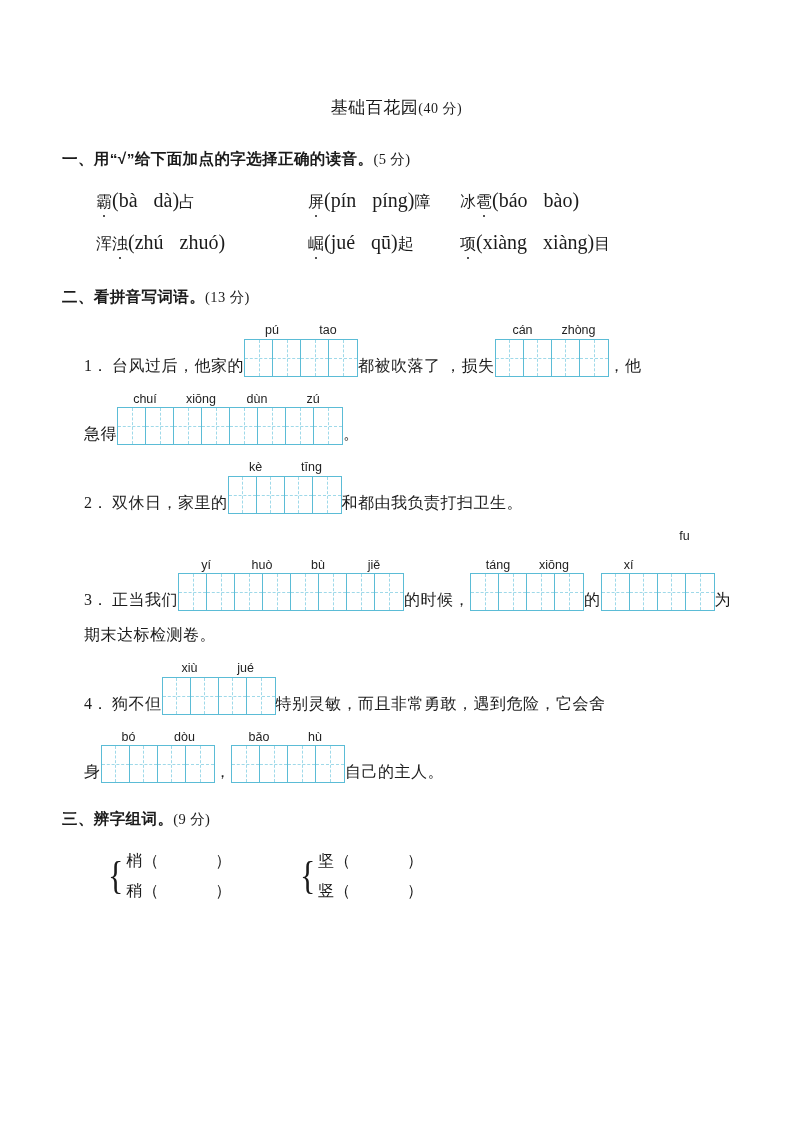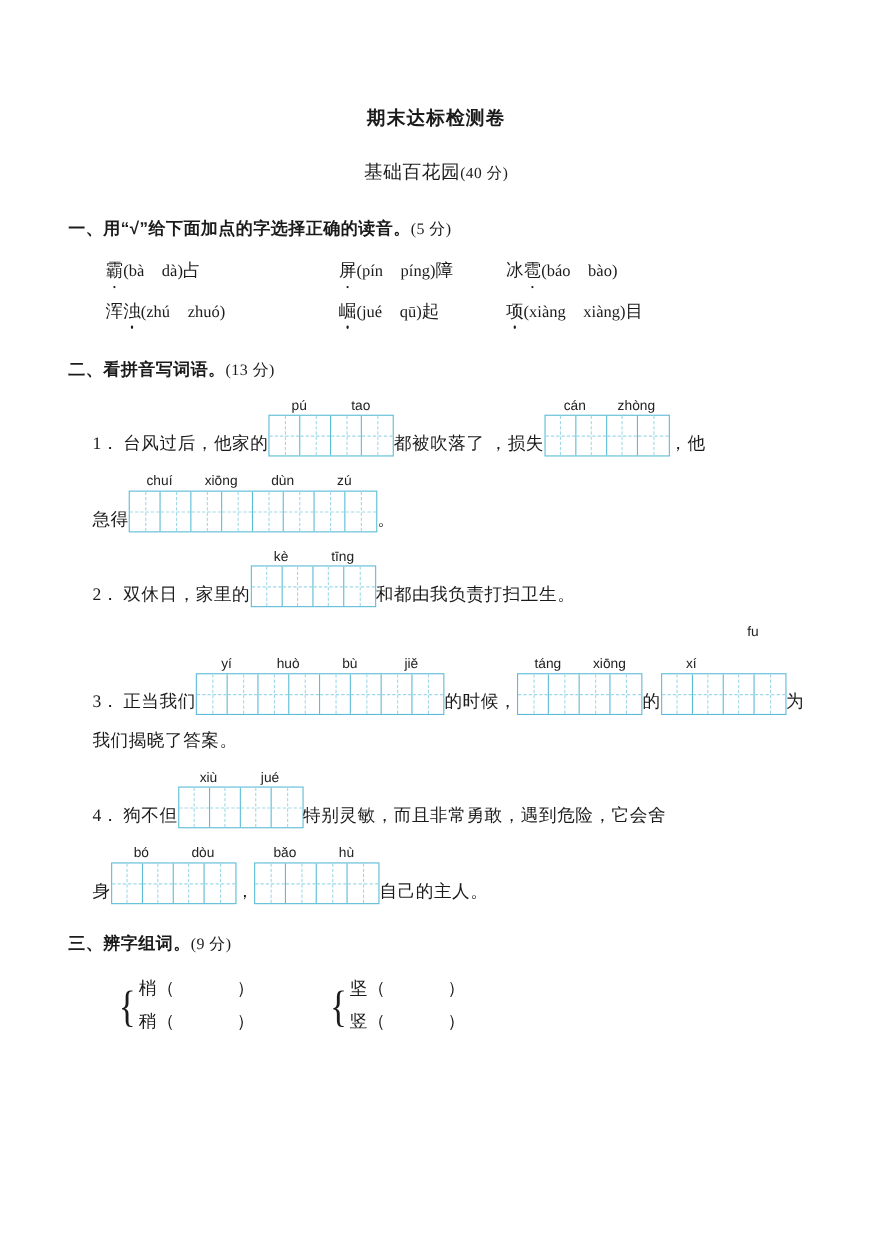--- a/index.html
+++ b/index.html
@@ -62,21 +62,21 @@
   .dotted::after {
     content: "";
     position: absolute;
     left: 50%;
     bottom: -4px;
     width: 2.5px; height: 2.5px;
     margin-left: -1.25px;
     border-radius: 50%;
     background: #1b1b1b;
   }
-  .py { font-family: "Liberation Serif", "DejaVu Serif", serif; font-size: 15px; margin-top: 30px; }
+  .py { font-family: "Liberation Serif", "DejaVu Serif", serif; font-size: 20px; margin-top: 30px; }
   .gap { display: inline-block; width: 16px; }
 
   
   .q2-block { margin: 0 0 26px 0; }
   .q-line {
     display: flex;
     align-items: flex-end;
     font-size: 16px;
     line-height: 1;
     margin-bottom: 16px;
@@ -142,21 +142,20 @@
     white-space: nowrap;
     letter-spacing: 0.5px;
   }
   .brace-item .paren-space { display: inline-block; width: 56px; }
 </style>
 </head>
 <body>
 
 <div class="page">
 
-  <h1 class="doc-title">期末达标检测卷</h1>
 
   <div class="doc-subtitle">
     <span>基础百花园</span><span class="score">(40 分)</span>
   </div>
 
   <div class="sec-head">
     <span>一、用“√”给下面加点的字选择正确的读音。</span><span class="pts">(5 分)</span>
   </div>
   <div class="q1-block" id="s1-body">
       <div class="q1-row">
@@ -288,21 +287,21 @@
           <span class="grid-cells">
             <span class="cell"></span>
             <span class="cell"></span>
             <span class="cell"></span>
             <span class="cell"></span>
           </span>
         </span>
         <span class="txt">为</span>
       </div>
       <div class="q-line sub-line">
-        <span class="txt">我们揭晓了答案。</span>
+        <span class="txt">期末达标检测卷。</span>
       </div>
       <div class="q-line">
         <span class="num">4．</span>
         <span class="txt">狗不但</span>
         <span class="grid-wrap">
           <span class="grid-py">
             <span style="width: 56px;">xiù</span>
             <span style="width: 56px;">jué</span>
           </span>
           <span class="grid-cells">

